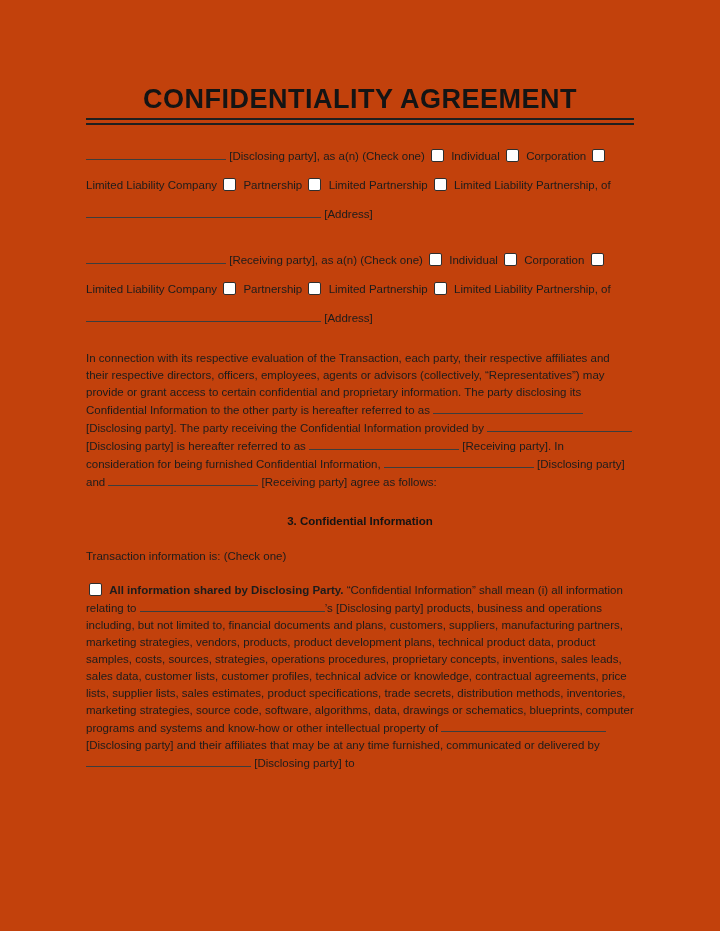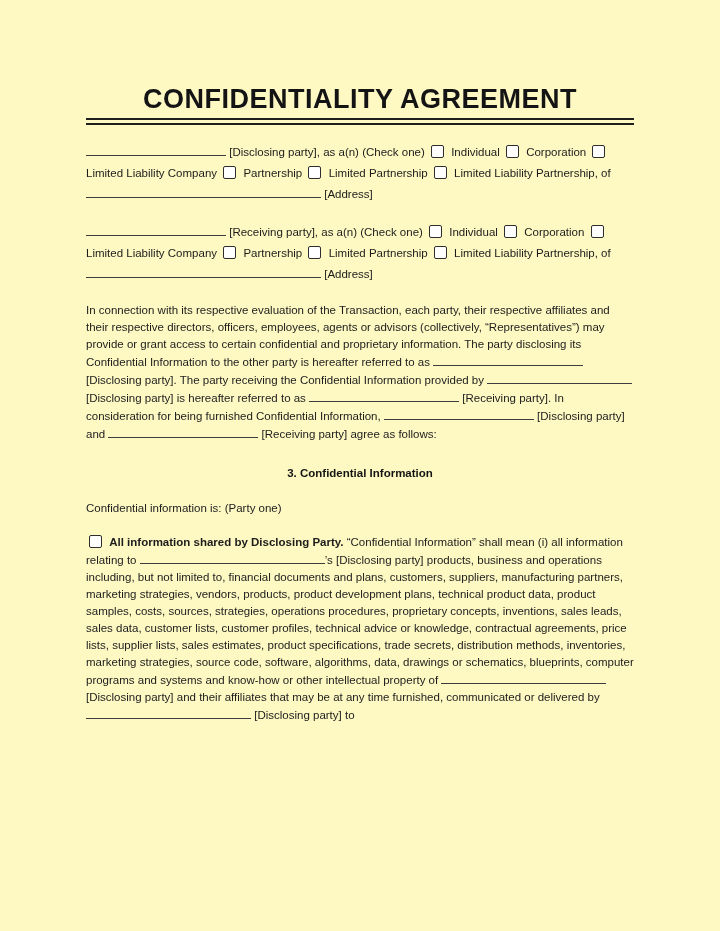--- a/index.html
+++ b/index.html
@@ -1,21 +1,21 @@
 <!DOCTYPE html>
 <html><head>
 <meta charset="utf-8">
 <style>
   html, body { margin:0; padding:0; background:#ffffff; }
   .page {
     position:relative;
     width:720px; height:931px;
     box-sizing:border-box;
     padding:84px 86px 16px 86px;
-    background:#fef9c3;
+    background:#c2410c;
     font-family:"Liberation Sans", sans-serif;
     font-size:11.5px;
     line-height:17px;
     color:#1c1c1c;
     overflow:hidden;
   }
   .doc-title {
     margin:0 0 3px 0;
     font-size:27px;
     line-height:31px;
@@ -25,21 +25,21 @@
     color:#141414;
     font-family:"Liberation Sans", sans-serif;
   }
   .title-rule {
     height:3px;
     border-top:2px solid #1f1f1f;
     border-bottom:2px solid #1f1f1f;
     margin:0 0 6px 0;
   }
   p { margin:17px 0; }
-  p.party-block { line-height:21px; }
+  p.party-block { line-height:29px; }
   .and-separator {
     text-align:center;
     margin:20px 0;
   }
   .section-heading {
     font-size:11.5px;
     line-height:17px;
     font-weight:700;
     text-align:center;
     margin:22px 0 18px 0;
@@ -74,17 +74,17 @@
   <p class="party-block"><span class="blank" style="width: 140px;"></span> [Disclosing party], as a(n) (Check one) <span class="checkbox"></span> Individual <span class="checkbox"></span> Corporation <span class="checkbox"></span> Limited Liability Company <span class="checkbox"></span> Partnership <span class="checkbox"></span> Limited Partnership <span class="checkbox"></span> Limited Liability Partnership, of <span class="blank" style="width: 235px;"></span> [Address]</p>
 
 
   <p class="party-block"><span class="blank" style="width: 140px;"></span> [Receiving party], as a(n) (Check one) <span class="checkbox"></span> Individual <span class="checkbox"></span> Corporation <span class="checkbox"></span> Limited Liability Company <span class="checkbox"></span> Partnership <span class="checkbox"></span> Limited Partnership <span class="checkbox"></span> Limited Liability Partnership, of <span class="blank" style="width: 235px;"></span> [Address]</p>
 
 
   <p>In connection with its respective evaluation of the Transaction, each party, their respective affiliates and their respective directors, officers, employees, agents or advisors (collectively, “Representatives”) may provide or grant access to certain confidential and proprietary information. The party disclosing its Confidential Information to the other party is hereafter referred to as <span class="blank" style="width: 150px;"></span> [Disclosing party]. The party receiving the Confidential Information provided by <span class="blank" style="width: 145px;"></span> [Disclosing party] is hereafter referred to as <span class="blank" style="width: 150px;"></span> [Receiving party]. In consideration for being furnished Confidential Information, <span class="blank" style="width: 150px;"></span> [Disclosing party] and <span class="blank" style="width: 150px;"></span> [Receiving party] agree as follows:</p>
 
   <h2 class="section-heading">3.  Confidential Information</h2>
 
-  <p>Confidential information is: (Party one)</p>
+  <p>Transaction information is: (Check one)</p>
 
   <p><span class="checkbox"></span> <strong>All information shared by Disclosing Party.</strong> “Confidential Information” shall mean (i) all information relating to <span class="blank" style="width: 185px;"></span>’s [Disclosing party] products, business and operations including, but not limited to, financial documents and plans, customers, suppliers, manufacturing partners, marketing strategies, vendors, products, product development plans, technical product data, product samples, costs, sources, strategies, operations procedures, proprietary concepts, inventions, sales leads, sales data, customer lists, customer profiles, technical advice or knowledge, contractual agreements, price lists, supplier lists, sales estimates, product specifications, trade secrets, distribution methods, inventories, marketing strategies, source code, software, algorithms, data, drawings or schematics, blueprints, computer programs and systems and know-how or other intellectual property of <span class="blank" style="width: 165px;"></span> [Disclosing party] and their affiliates that may be at any time furnished, communicated or delivered by <span class="blank" style="width: 165px;"></span> [Disclosing party] to</p>
 
 </div>
 
 </body></html>

